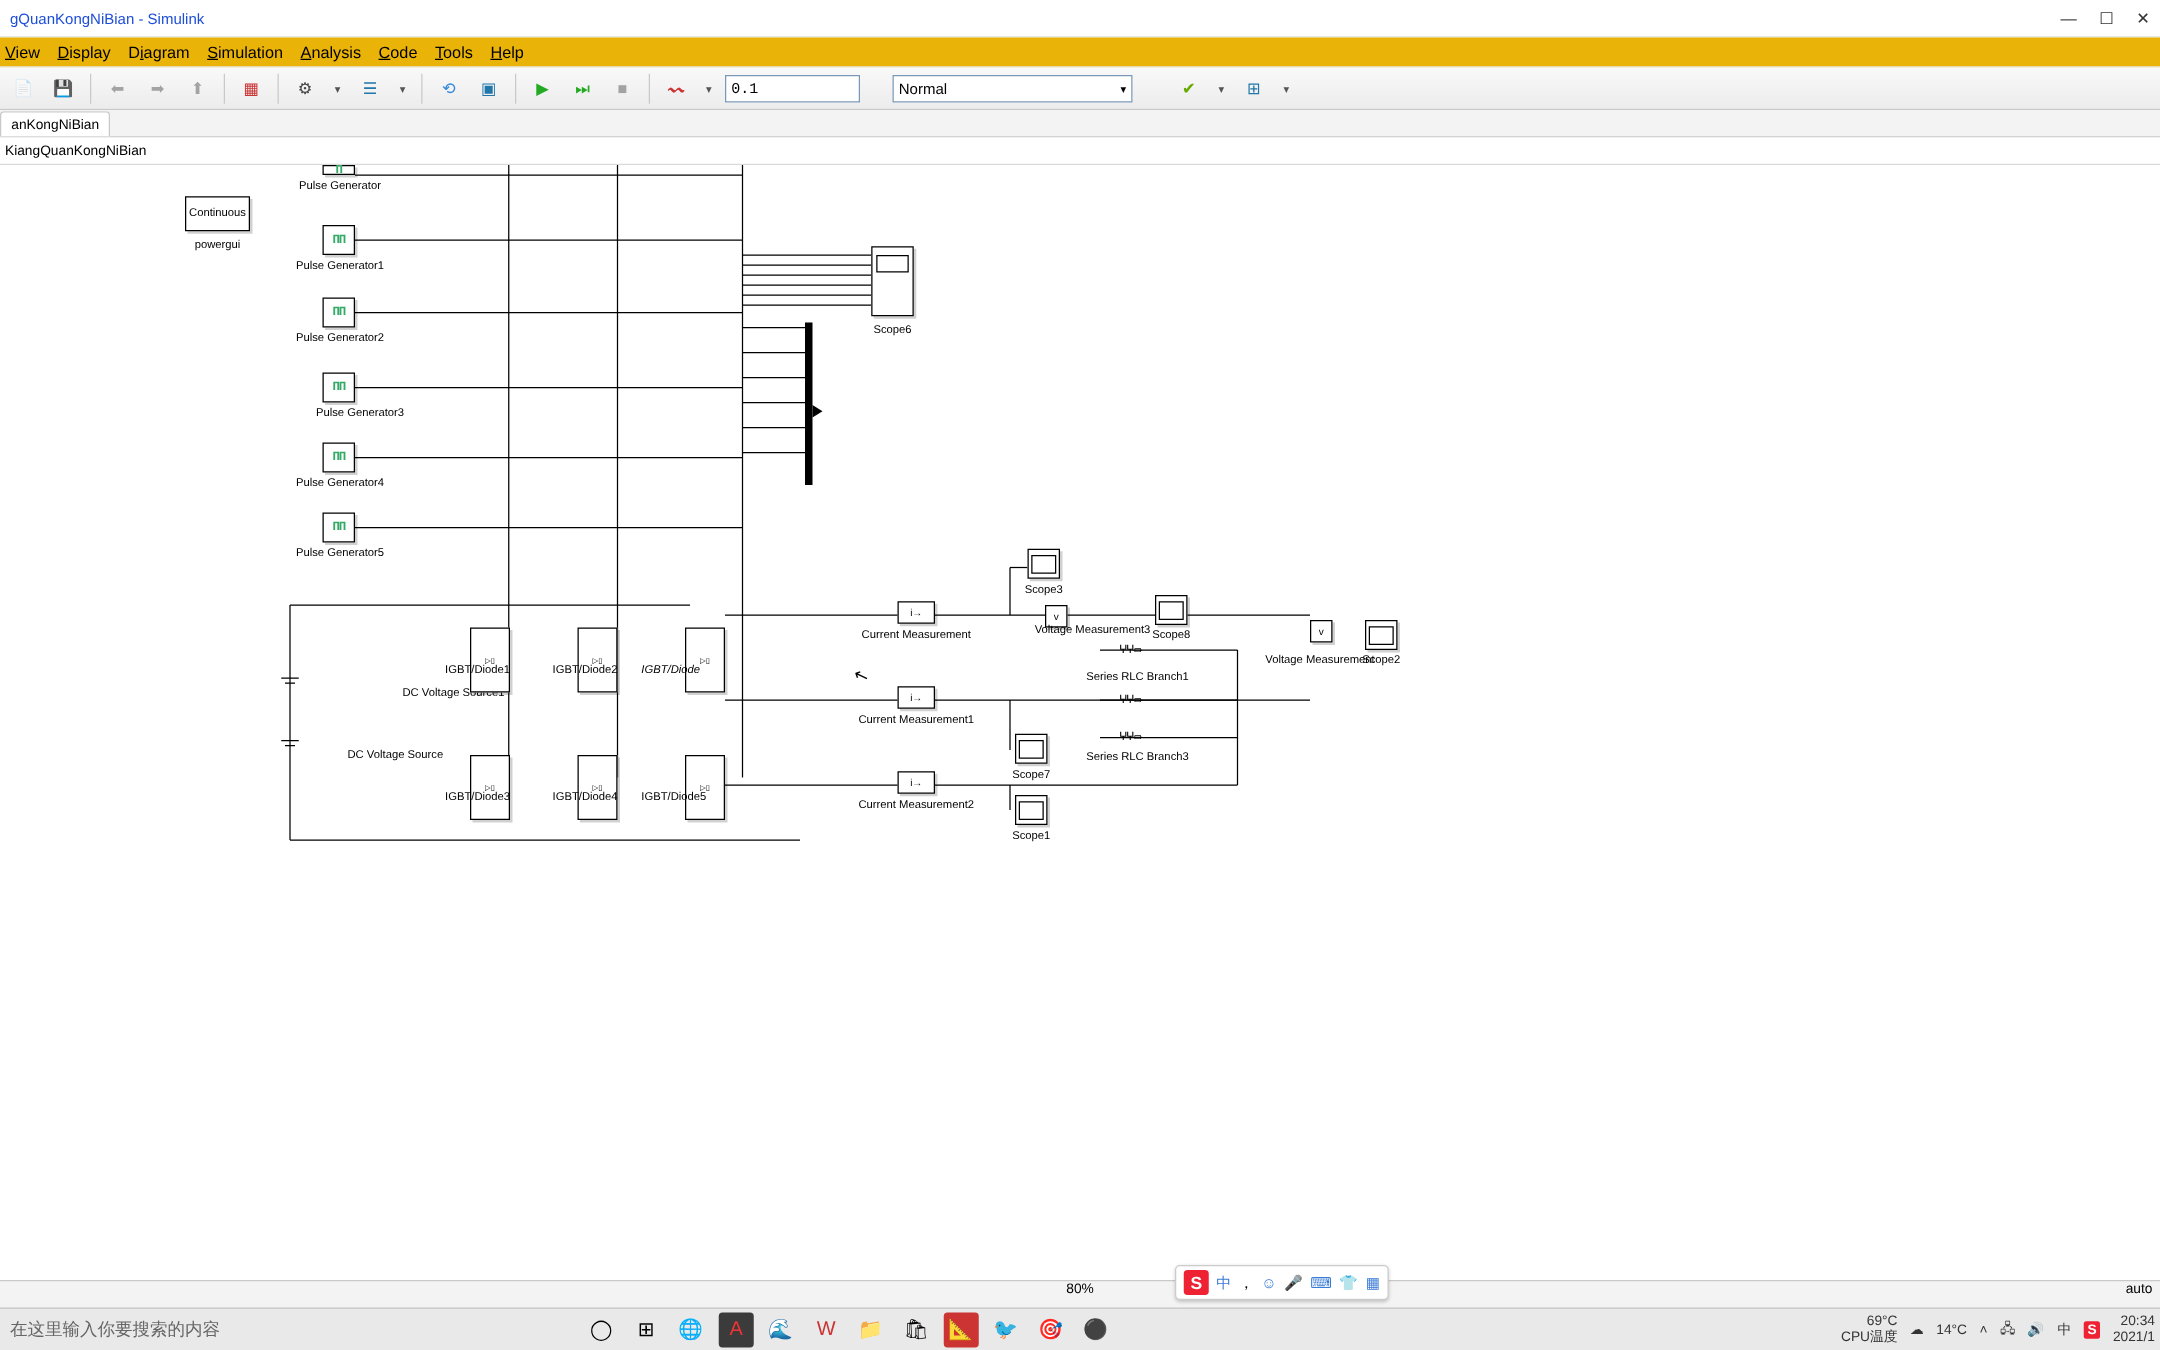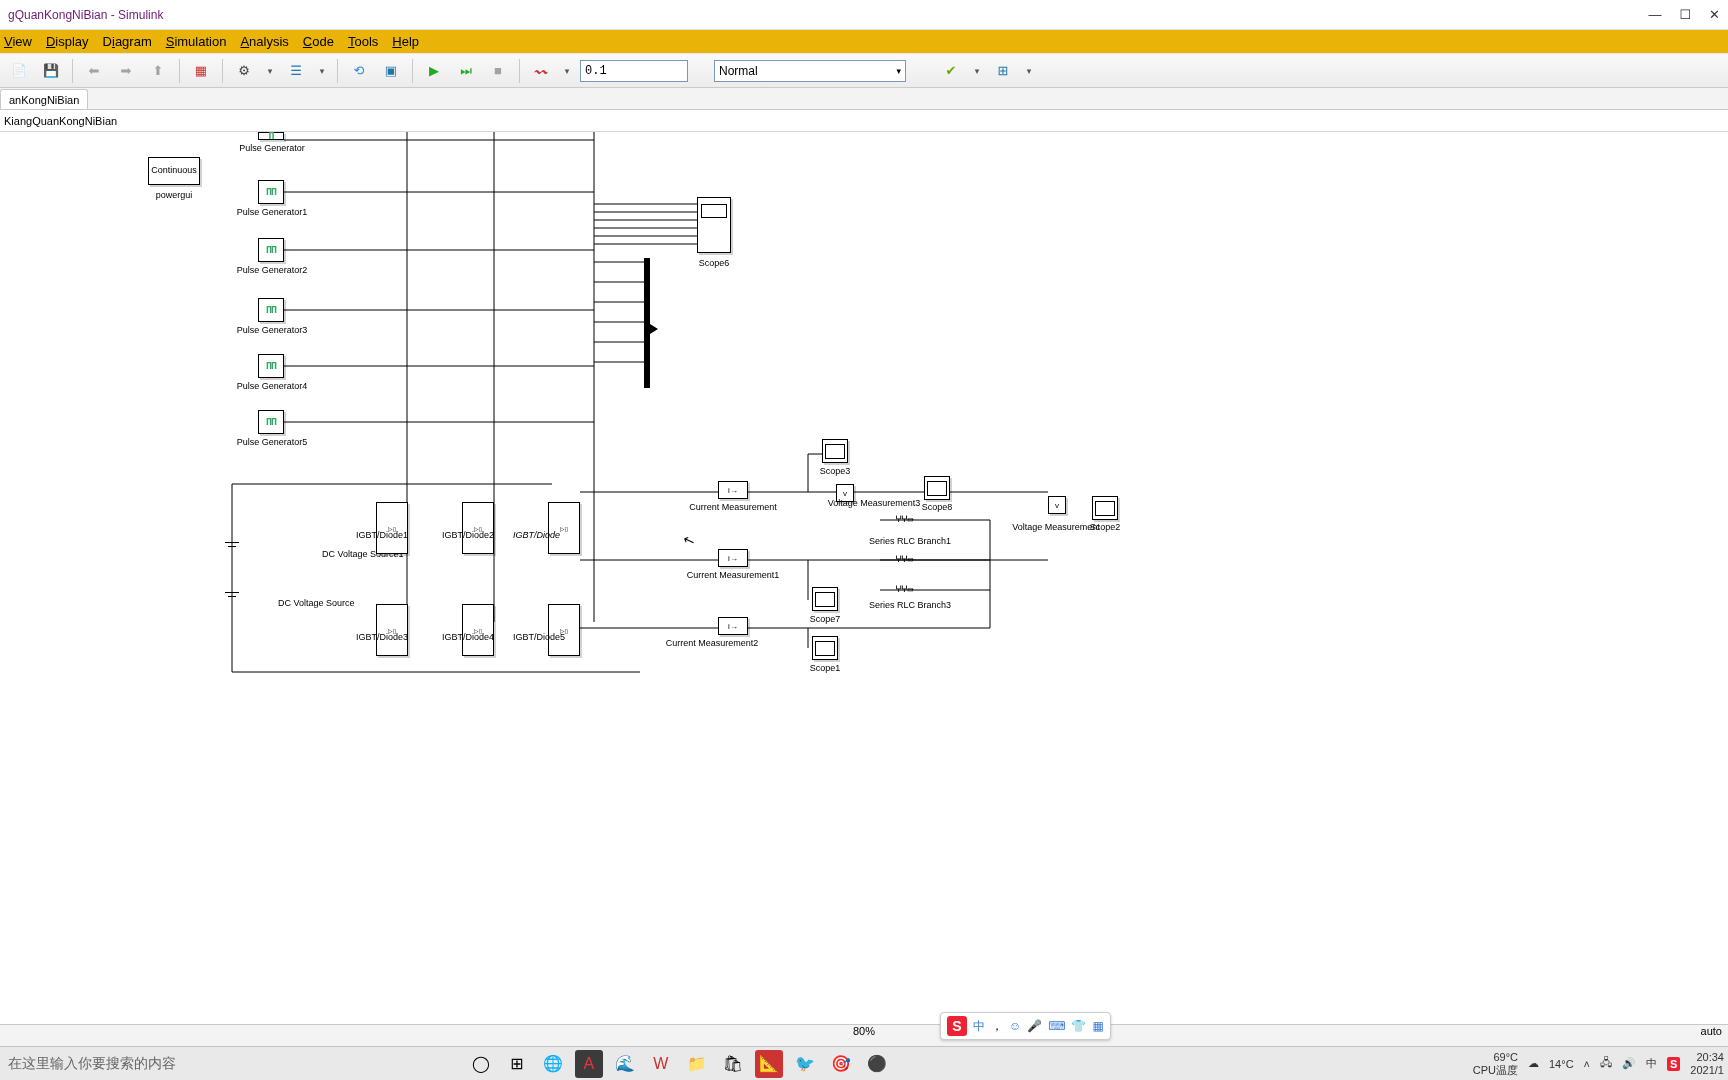--- a/index.html
+++ b/index.html
@@ -1,20 +1,20 @@
 <!DOCTYPE html>
 <html><head>
 <meta charset="utf-8">
 <style>
 * { margin: 0; padding: 0; box-sizing: border-box; font-family: "Segoe UI", Tahoma, sans-serif; }
 html, body { width: 1728px; height: 1080px; overflow: hidden; background: #fff; }
 
 
 .titlebar { height: 30px; background: #fff; display: flex; align-items: center; padding: 0 8px; border-bottom: 1px solid #e0e0e0; }
-.titlebar .title { font-size: 12px; color: #701a75; }
+.titlebar .title { font-size: 12px; color: #1d4ed8; }
 .titlebar .winbtns { margin-left: auto; display: flex; gap: 18px; font-size: 13px; color: #333; }
 
 
 .menubar { height: 24px; background: #eab308; display: flex; align-items: center; padding: 0 4px; gap: 14px; border-bottom: 1px solid #e8e8e8; }
 .menubar .mi { font-size: 13px; color: #000; cursor: default; }
 .menubar .mi u { text-decoration: underline; }
 
 
 .toolbar { height: 34px; background: linear-gradient(#f9f9f9,#ececec); display: flex; align-items: center; padding: 0 6px; gap: 6px; border-bottom: 1px solid #c9c9c9; }
 .tbtn { width: 26px; height: 26px; border: 1px solid transparent; border-radius: 3px; display: flex; align-items: center; justify-content: center; font-size: 13px; color: #444; }
@@ -205,21 +205,21 @@
 
   <div class="blk" style="left:258px; top:106px; width:26px; height:24px;">
       <div class="pglyph">ΠΠ</div>
     </div>
   <div class="lbl" style="left:272px; top:134px; line-height:1.1;">Pulse
 Generator2</div>
 
   <div class="blk" style="left:258px; top:166px; width:26px; height:24px;">
       <div class="pglyph">ΠΠ</div>
     </div>
-  <div class="lbl" style="left:272px; top:194px; line-height:1.1;">Pulse
+  <div class="lbl" style="left:288px; top:194px; line-height:1.1;">Pulse
 Generator3</div>
 
   <div class="blk" style="left:258px; top:222px; width:26px; height:24px;">
       <div class="pglyph">ΠΠ</div>
     </div>
   <div class="lbl" style="left:272px; top:250px; line-height:1.1;">Pulse
 Generator4</div>
 
   <div class="blk" style="left:258px; top:278px; width:26px; height:24px;">
       <div class="pglyph">ΠΠ</div>
@@ -279,21 +279,21 @@
   <div class="lbl" style="left:733px; top:370px;">Current Measurement</div>
 
   <div class="blk" style="left:718px; top:417px; width:30px; height:18px;">
       <div class="meas-inner">i→</div>
     </div>
   <div class="lbl" style="left:733px; top:438px;">Current Measurement1</div>
 
   <div class="blk" style="left:718px; top:485px; width:30px; height:18px;">
       <div class="meas-inner">i→</div>
     </div>
-  <div class="lbl" style="left:712px; top:506px;">Current Measurement2</div>
+  <div class="lbl" style="left:733px; top:506px;">Current Measurement2</div>
 
   <div class="blk" style="left:822px; top:307px; width:26px; height:24px;">
       <div class="scopescreen"></div>
     </div>
   <div class="lbl" style="left:835px; top:334px;">Scope3</div>
 
   <div class="blk" style="left:924px; top:344px; width:26px; height:24px;">
       <div class="scopescreen"></div>
     </div>
   <div class="lbl" style="left:937px; top:370px;">Scope8</div>

